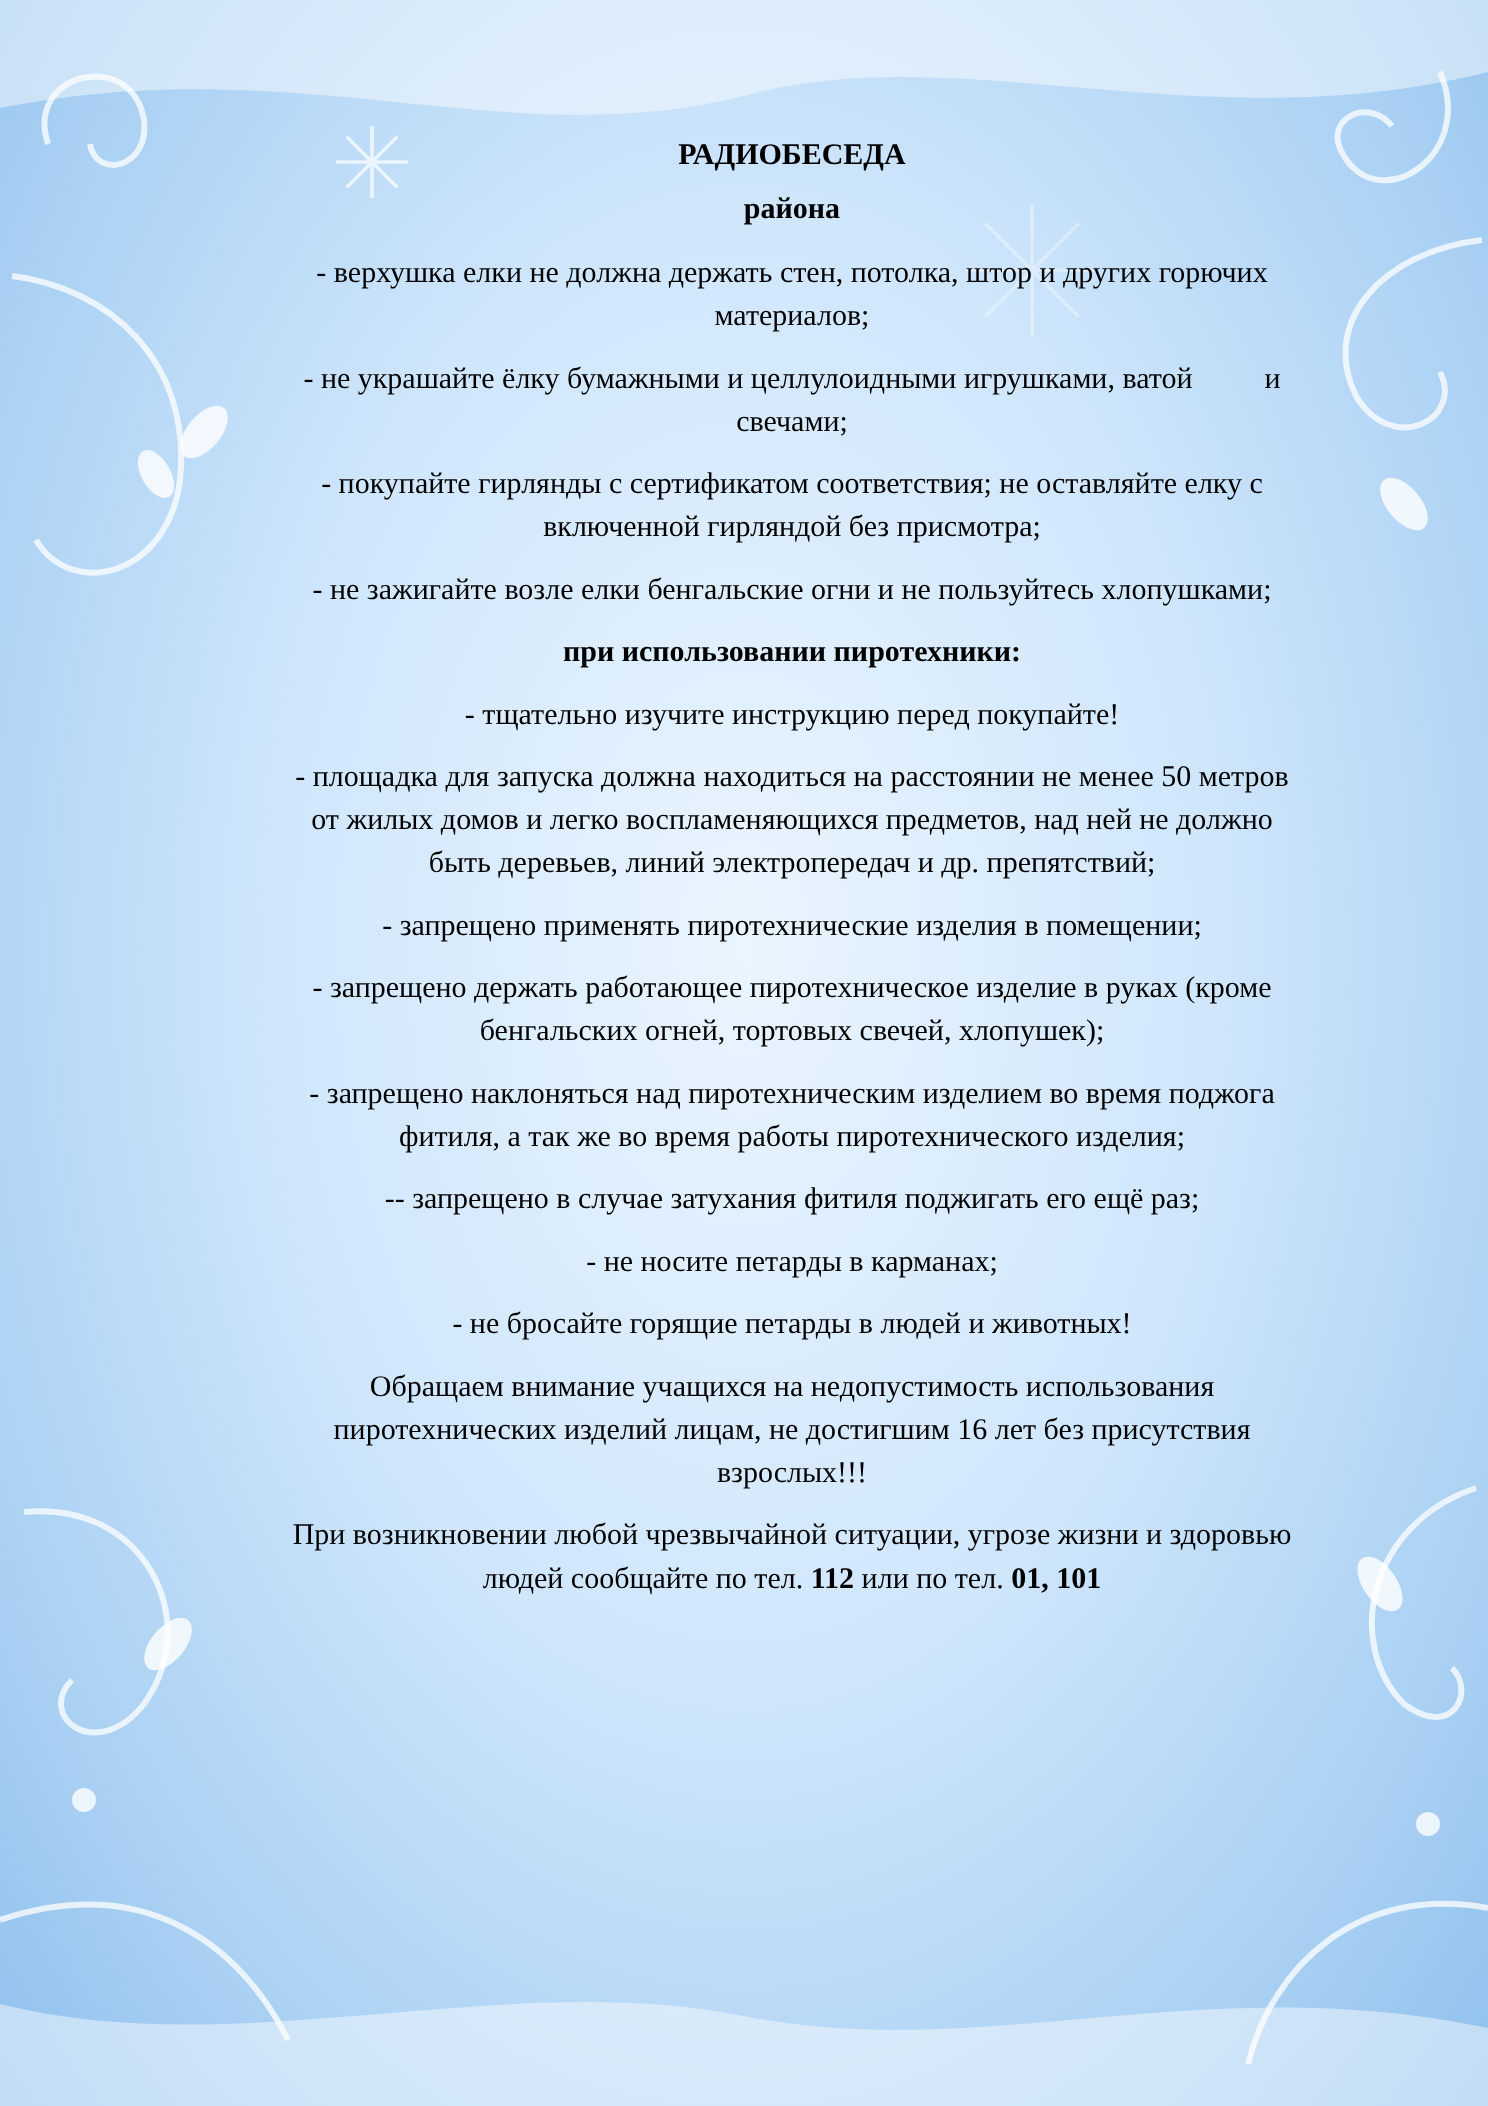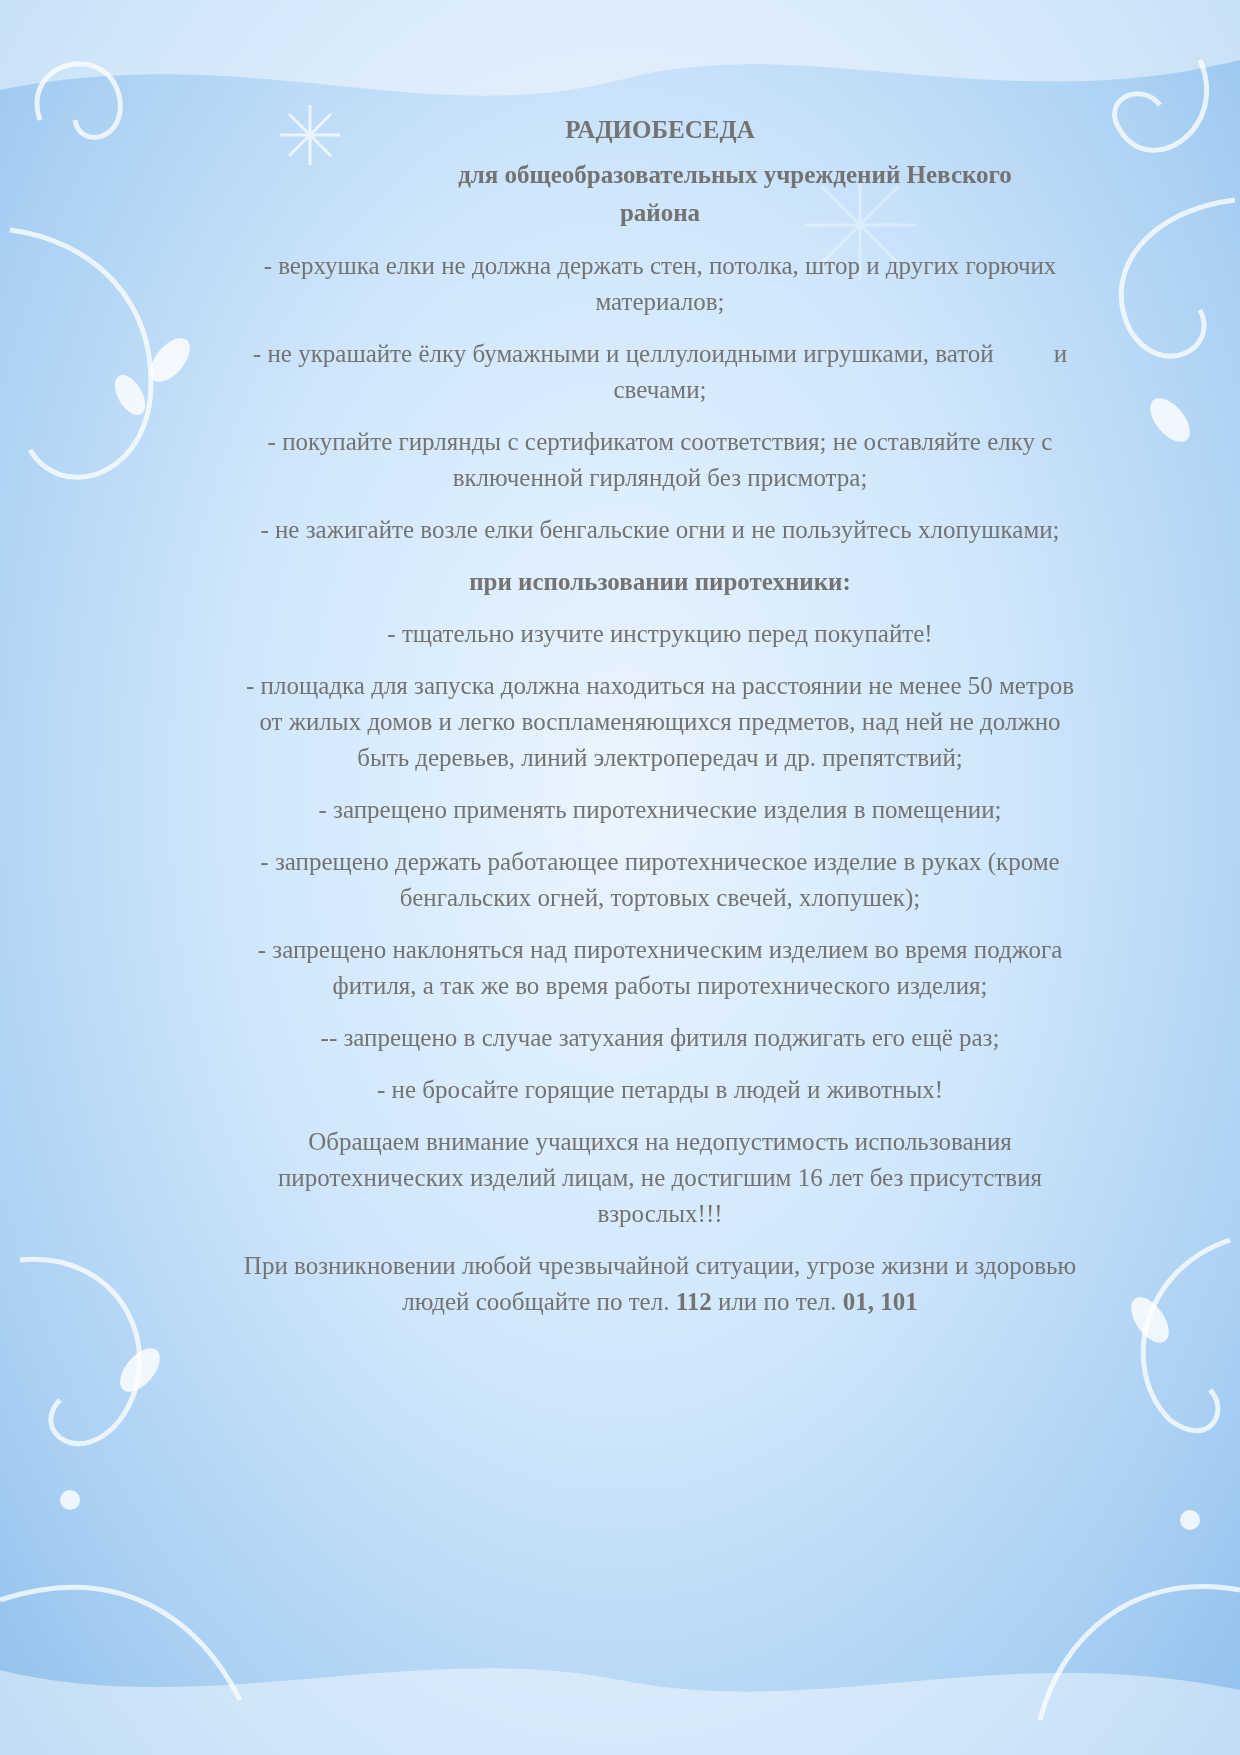--- a/index.html
+++ b/index.html
@@ -4,21 +4,21 @@
 <style>
   html, body { margin: 0; padding: 0; }
   body {
     width: 1240px; height: 1755px; overflow: hidden; position: relative;
     background: radial-gradient(ellipse at 50% 45%, #eaf5fe 0%, #cfe6fb 45%, #a9d0f3 80%, #8fc0ec 100%);
     font-family: "Liberation Serif", "DejaVu Serif", serif;
   }
   .deco { position: absolute; inset: 0; pointer-events: none; }
   .content {
     position: absolute; left: 240px; top: 112px; width: 840px;
-    text-align: center; color: #737373; font-size: 25px; line-height: 36px;
+    text-align: center; color: #000000; font-size: 25px; line-height: 36px;
   }
   .content p { margin: 0 0 16px 0; }
   .title { font-weight: bold; font-size: 25px; margin-bottom: 8px !important; }
   .subtitle { font-weight: bold; font-size: 25px; line-height: 38px; padding-left: 150px; }
   .subtitle .l2 { display: block; padding-right: 150px; }
   .bold { font-weight: bold; }
   .gap { display: inline-block; width: 60px; }
 </style>
 </head>
 <body>
@@ -49,36 +49,36 @@
   </g>
   <g stroke="#ffffff" stroke-opacity="0.7" stroke-width="3">
     <path d="M310 105 v60 M280 135 h60 M289 114 l42 42 M331 114 l-42 42"></path>
     <path d="M860 170 v110 M805 225 h110 M821 186 l78 78 M899 186 l-78 78" stroke-opacity="0.35"></path>
   </g>
 </svg>
 
 <div class="content">
   <p class="title">РАДИОБЕСЕДА</p>
   <p class="subtitle">
-    <span>для общеобразовательных учреждений Невского</span>
     <span class="l2">района</span>
   </p>
   <p>- верхушка елки не должна держать стен, потолка, штор и других горючих материалов;</p>
   <p>
     <span>- не украшайте ёлку бумажными и целлулоидными игрушками, ватой</span><span class="gap"></span><span>и свечами;</span>
   </p>
   <p>- покупайте гирлянды с сертификатом соответствия;  не оставляйте елку с включенной гирляндой без присмотра;</p>
   <p>- не зажигайте возле елки бенгальские огни и не пользуйтесь хлопушками;</p>
   <p class="bold">при использовании пиротехники:</p>
   <p>- тщательно изучите инструкцию перед покупайте!</p>
   <p>- площадка для запуска должна находиться на расстоянии не менее 50 метров от жилых домов и легко воспламеняющихся предметов, над ней не должно быть деревьев, линий электропередач и др. препятствий;</p>
   <p>- запрещено применять пиротехнические изделия в помещении;</p>
   <p>- запрещено держать работающее пиротехническое изделие в руках (кроме бенгальских огней, тортовых свечей, хлопушек);</p>
   <p>- запрещено наклоняться над пиротехническим изделием во время поджога фитиля, а так же во время работы пиротехнического изделия;</p>
   <p>-- запрещено в случае затухания фитиля поджигать его ещё раз;</p>
+  <p>- не носите петарды в карманах;</p>
   <p>- не бросайте горящие петарды в людей и животных!</p>
   <p>Обращаем внимание учащихся на недопустимость использования пиротехнических изделий лицам, не достигшим 16 лет без присутствия взрослых!!!</p>
   <p>
     <span>При возникновении любой чрезвычайной ситуации, угрозе жизни и здоровью людей сообщайте по тел.</span>
     <b>112</b>
     <span>или по тел.</span>
     <b>01, 101</b>
   </p>
 </div>
 

